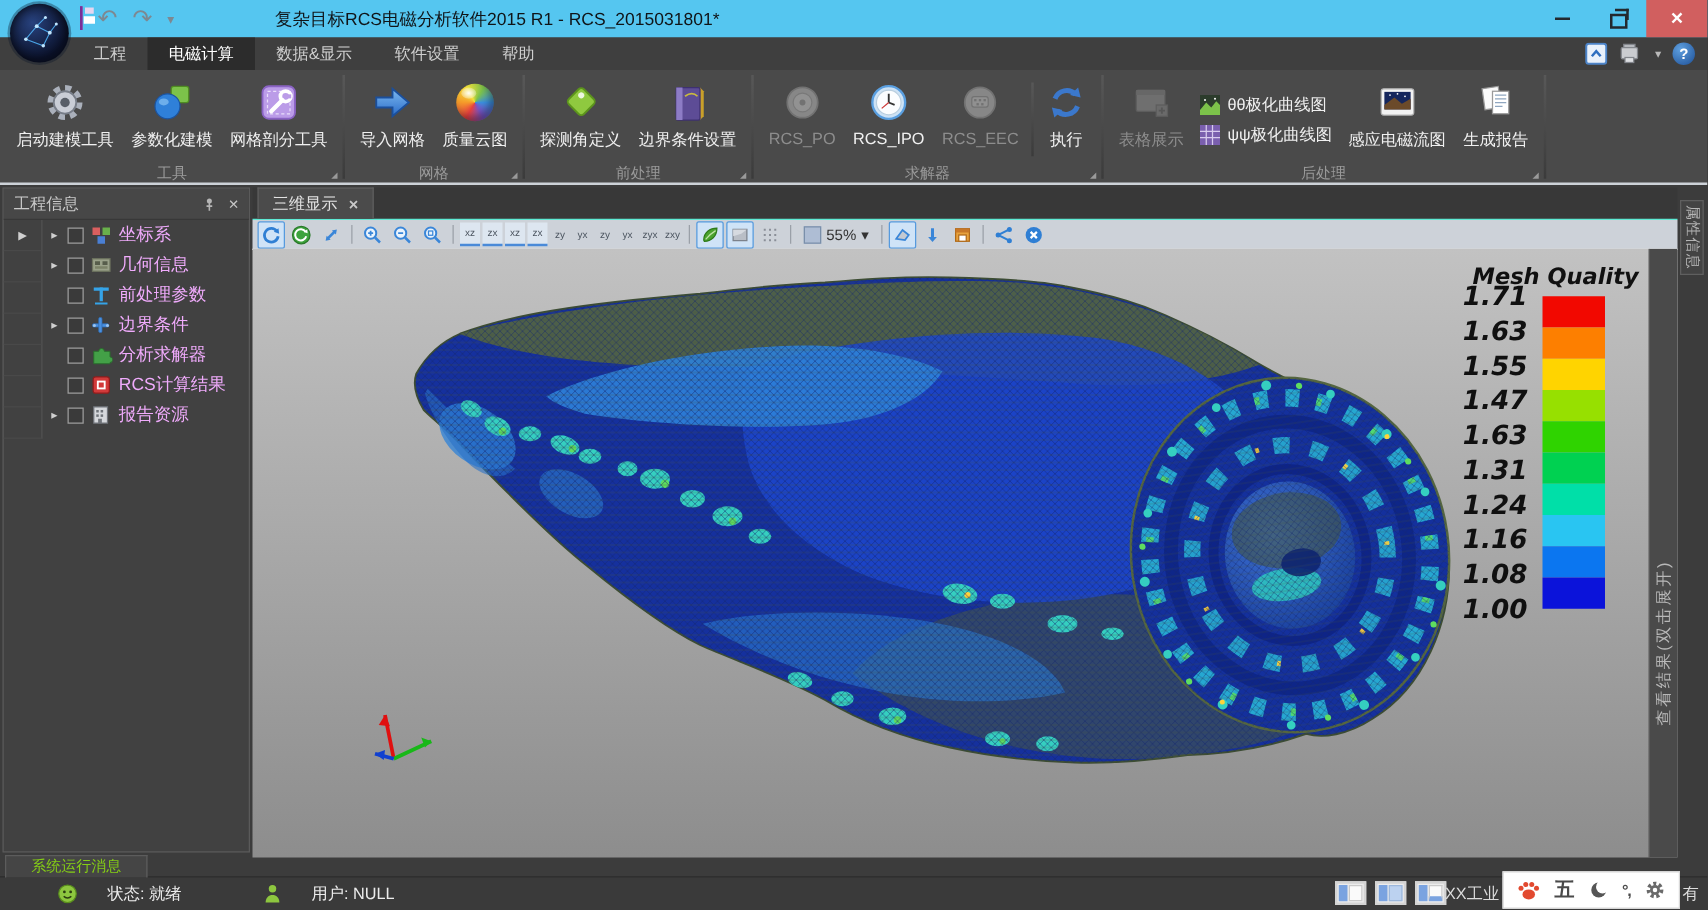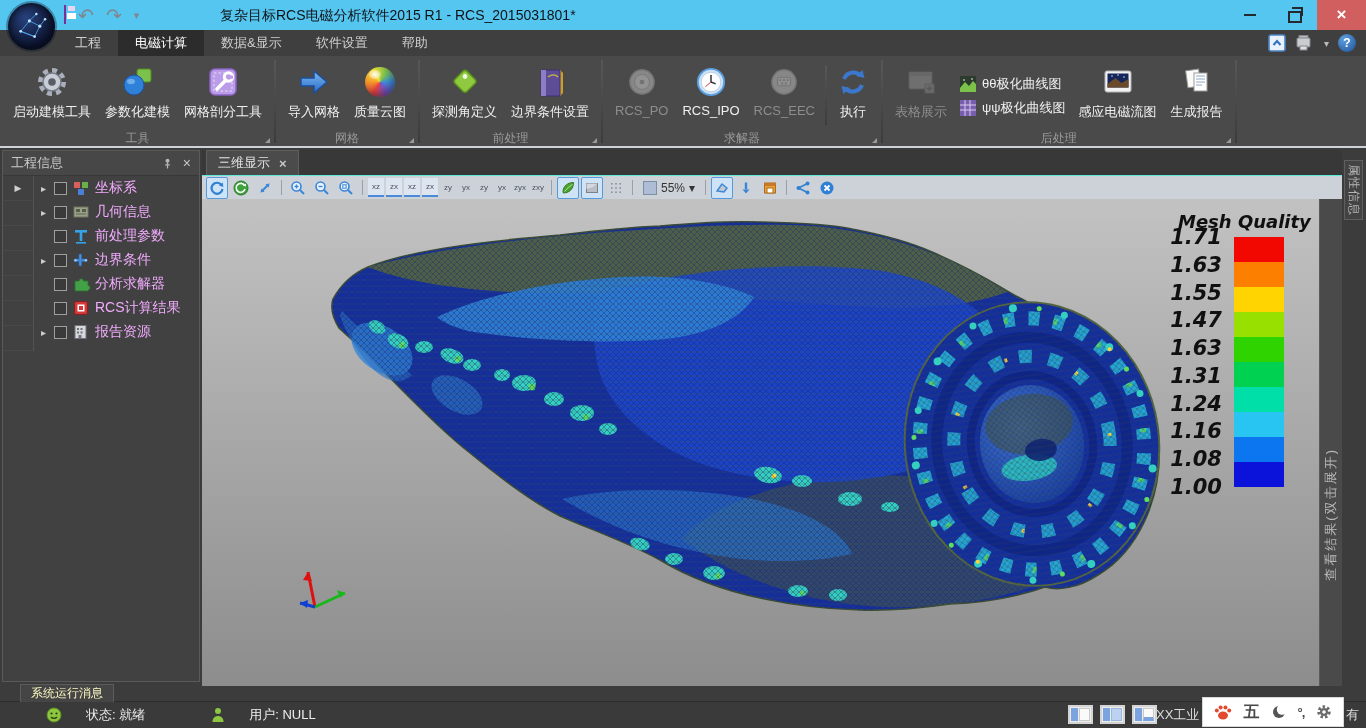--- a/index.html
+++ b/index.html
@@ -74,22 +74,22 @@
   .lp-body{display:flex}
   .lp-gutter{width:30px;border-right:1px solid #525252}
   .gcell{height:24px;border-bottom:1px solid #494949;display:flex;align-items:center;justify-content:center;
          color:#d0d0d0;font-size:9px}
   .lp-tree{flex:1}
   .trow{height:24px;display:flex;align-items:center;gap:5px;padding-left:4px}
   .texp{width:11px;color:#cfcfcf;font-size:10px;text-align:center}
   .tcheck{width:11px;height:11px;border:1px solid #9f9f9f;background:#3a3a3a}
   .ticon{width:18px;height:18px;display:flex;align-items:center;justify-content:center}
   .tlabel{color:#f0abfc;font-size:14px;white-space:nowrap}
-  .lp-bottomtab{position:absolute;left:20px;top:684px;height:17px;padding:0 10px;background:#454545;
-                border:1px solid #5c5c5c;border-bottom:none;color:#fef9c3;font-size:12px;line-height:17px;z-index:5}
+  .lp-bottomtab{position:absolute;left:4px;top:684px;height:17px;padding:0 20px;background:#454545;
+                border:1px solid #5c5c5c;border-bottom:none;color:#84cc16;font-size:12px;line-height:17px;z-index:5}
 
   
   .center{position:absolute;left:202px;top:150px;width:1140px;height:552px}
   .vtabbar{height:25px;background:#383838;border-bottom:1px solid #5eead4;display:flex;align-items:flex-end}
   .vtab{height:24px;display:flex;align-items:center;gap:9px;padding:0 11px;background:#4b4b4b;
         border:1px solid #5f5f5f;border-bottom:none;color:#e2e2e2;font-size:13px;margin-left:4px}
   .vtab-x{color:#c8c8c8;font-size:13px;font-weight:bold}
   .vtoolbar{height:23px;background:#cdd2d9;border-bottom:1px solid #f5f5f5;display:flex;align-items:center;
             padding:0 4px;gap:2px}
   .vbtn{width:20px;height:20px;display:flex;align-items:center;justify-content:center;border:1px solid transparent;

